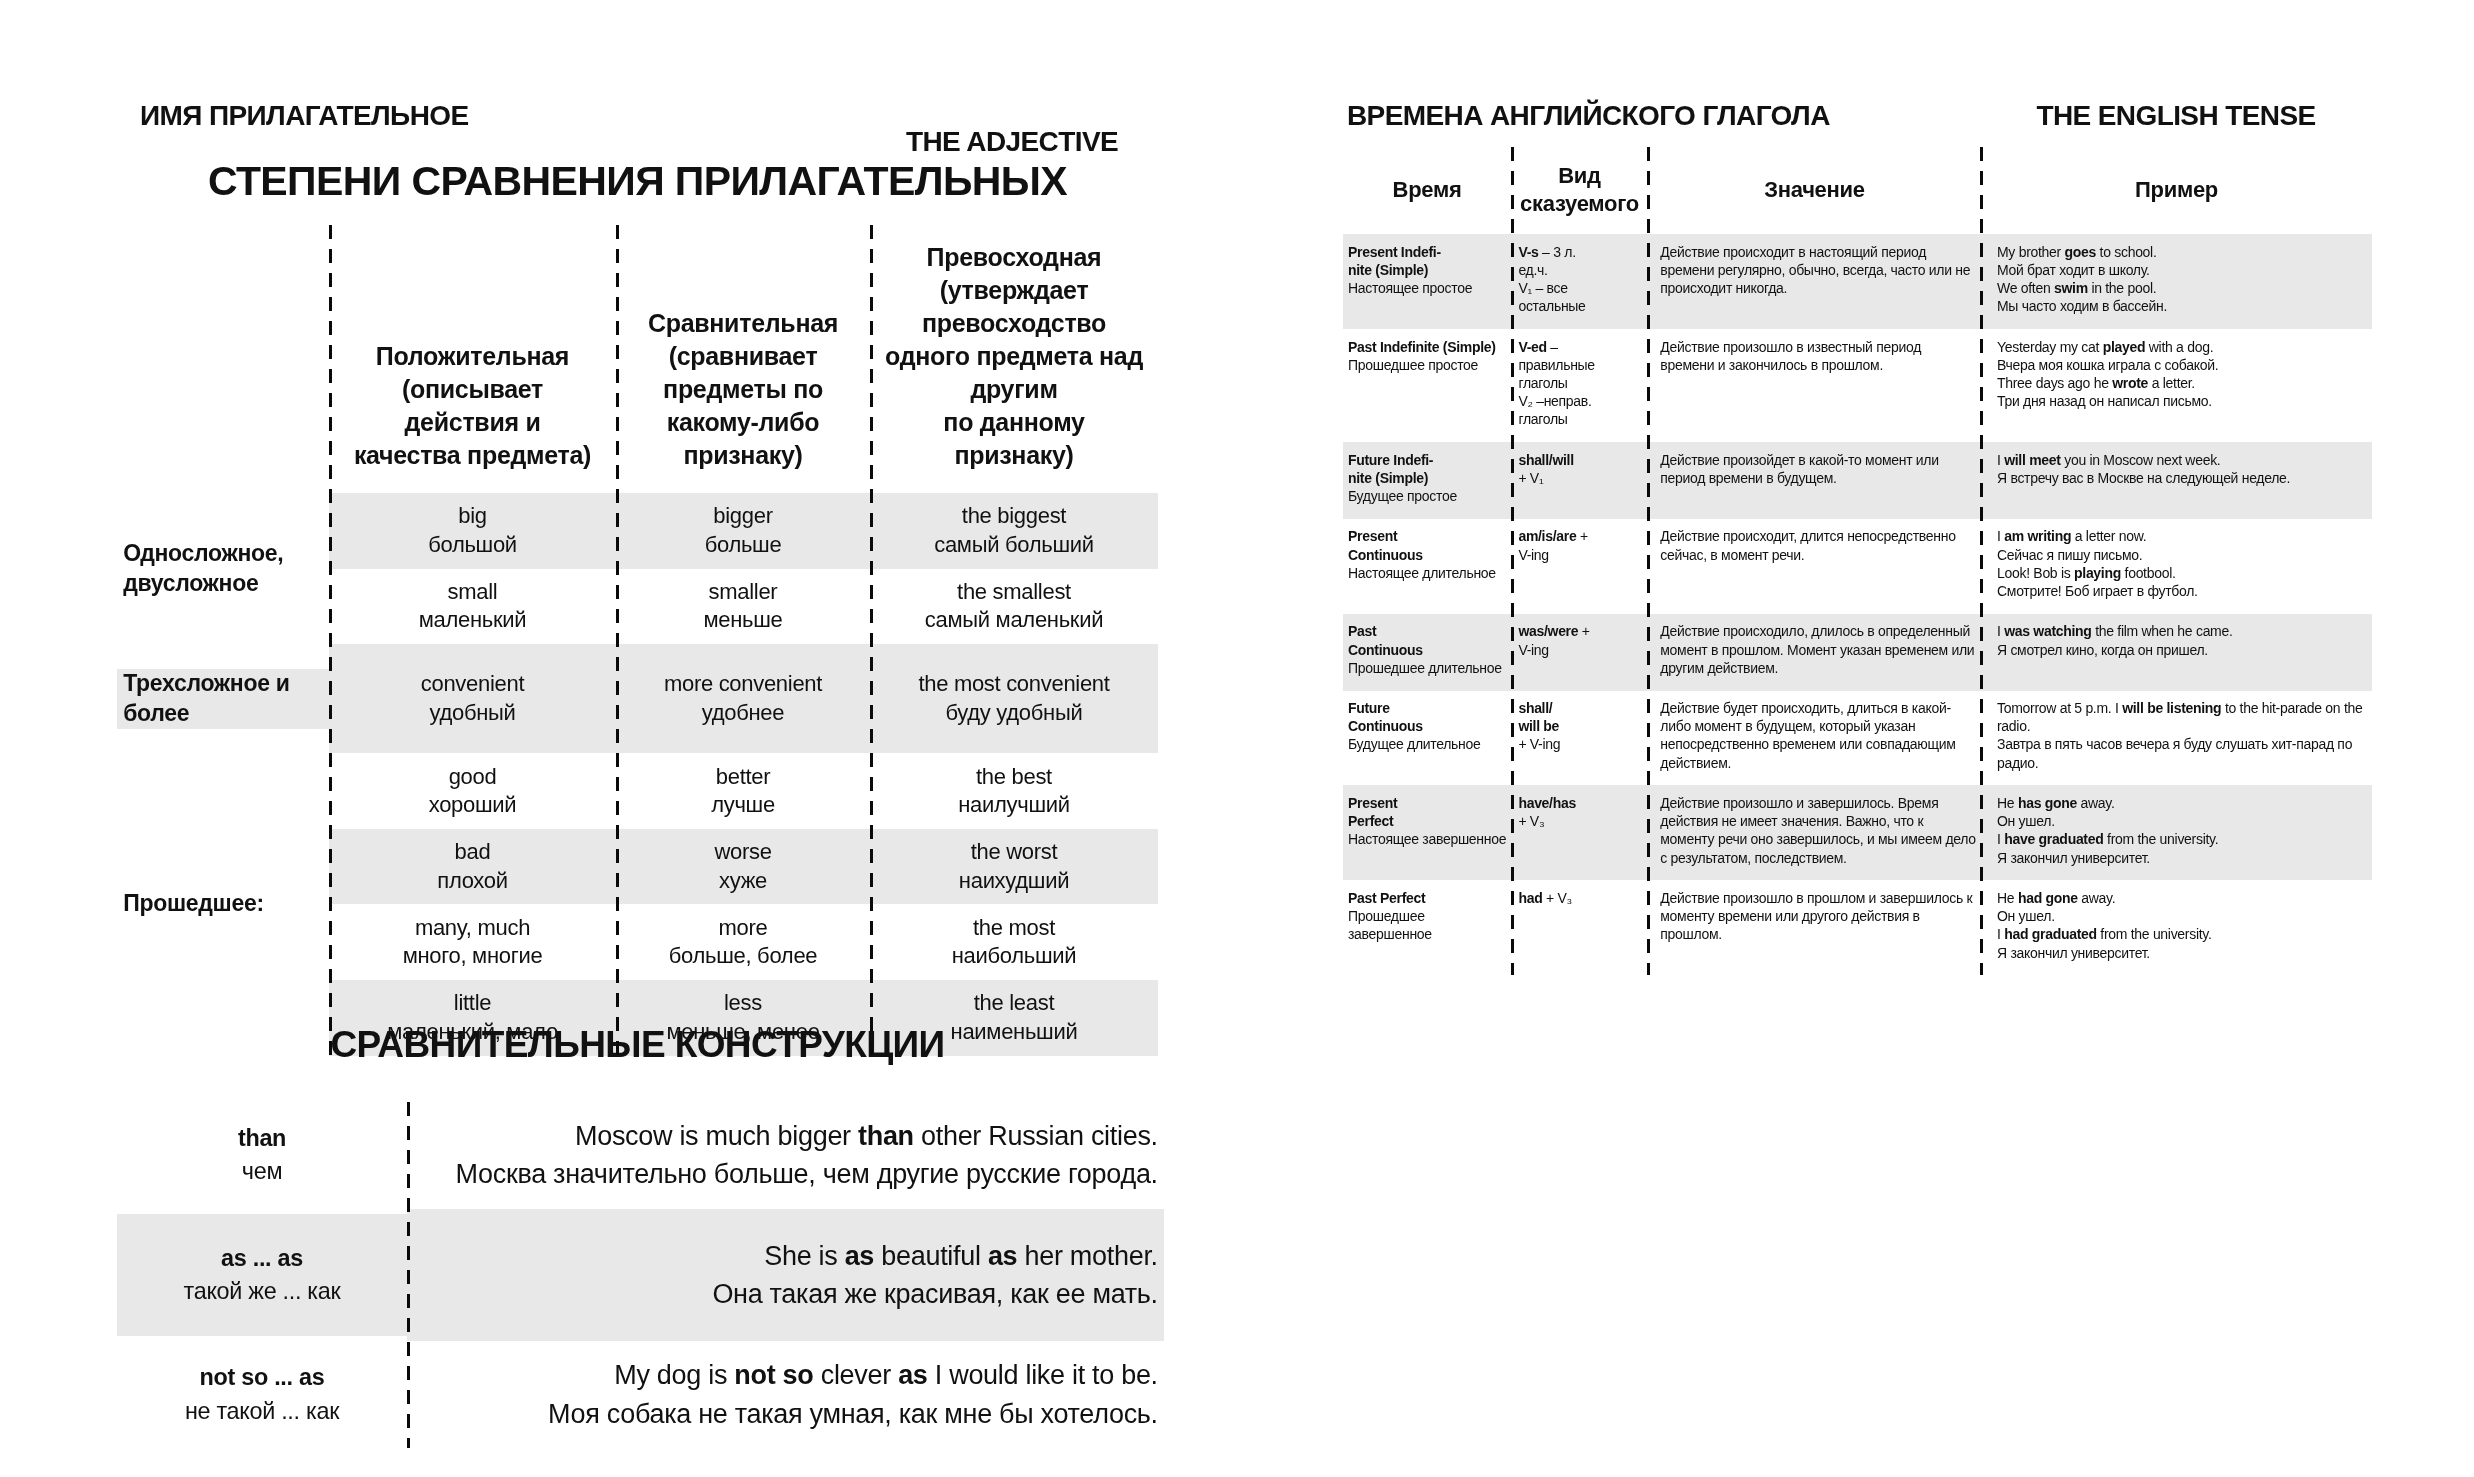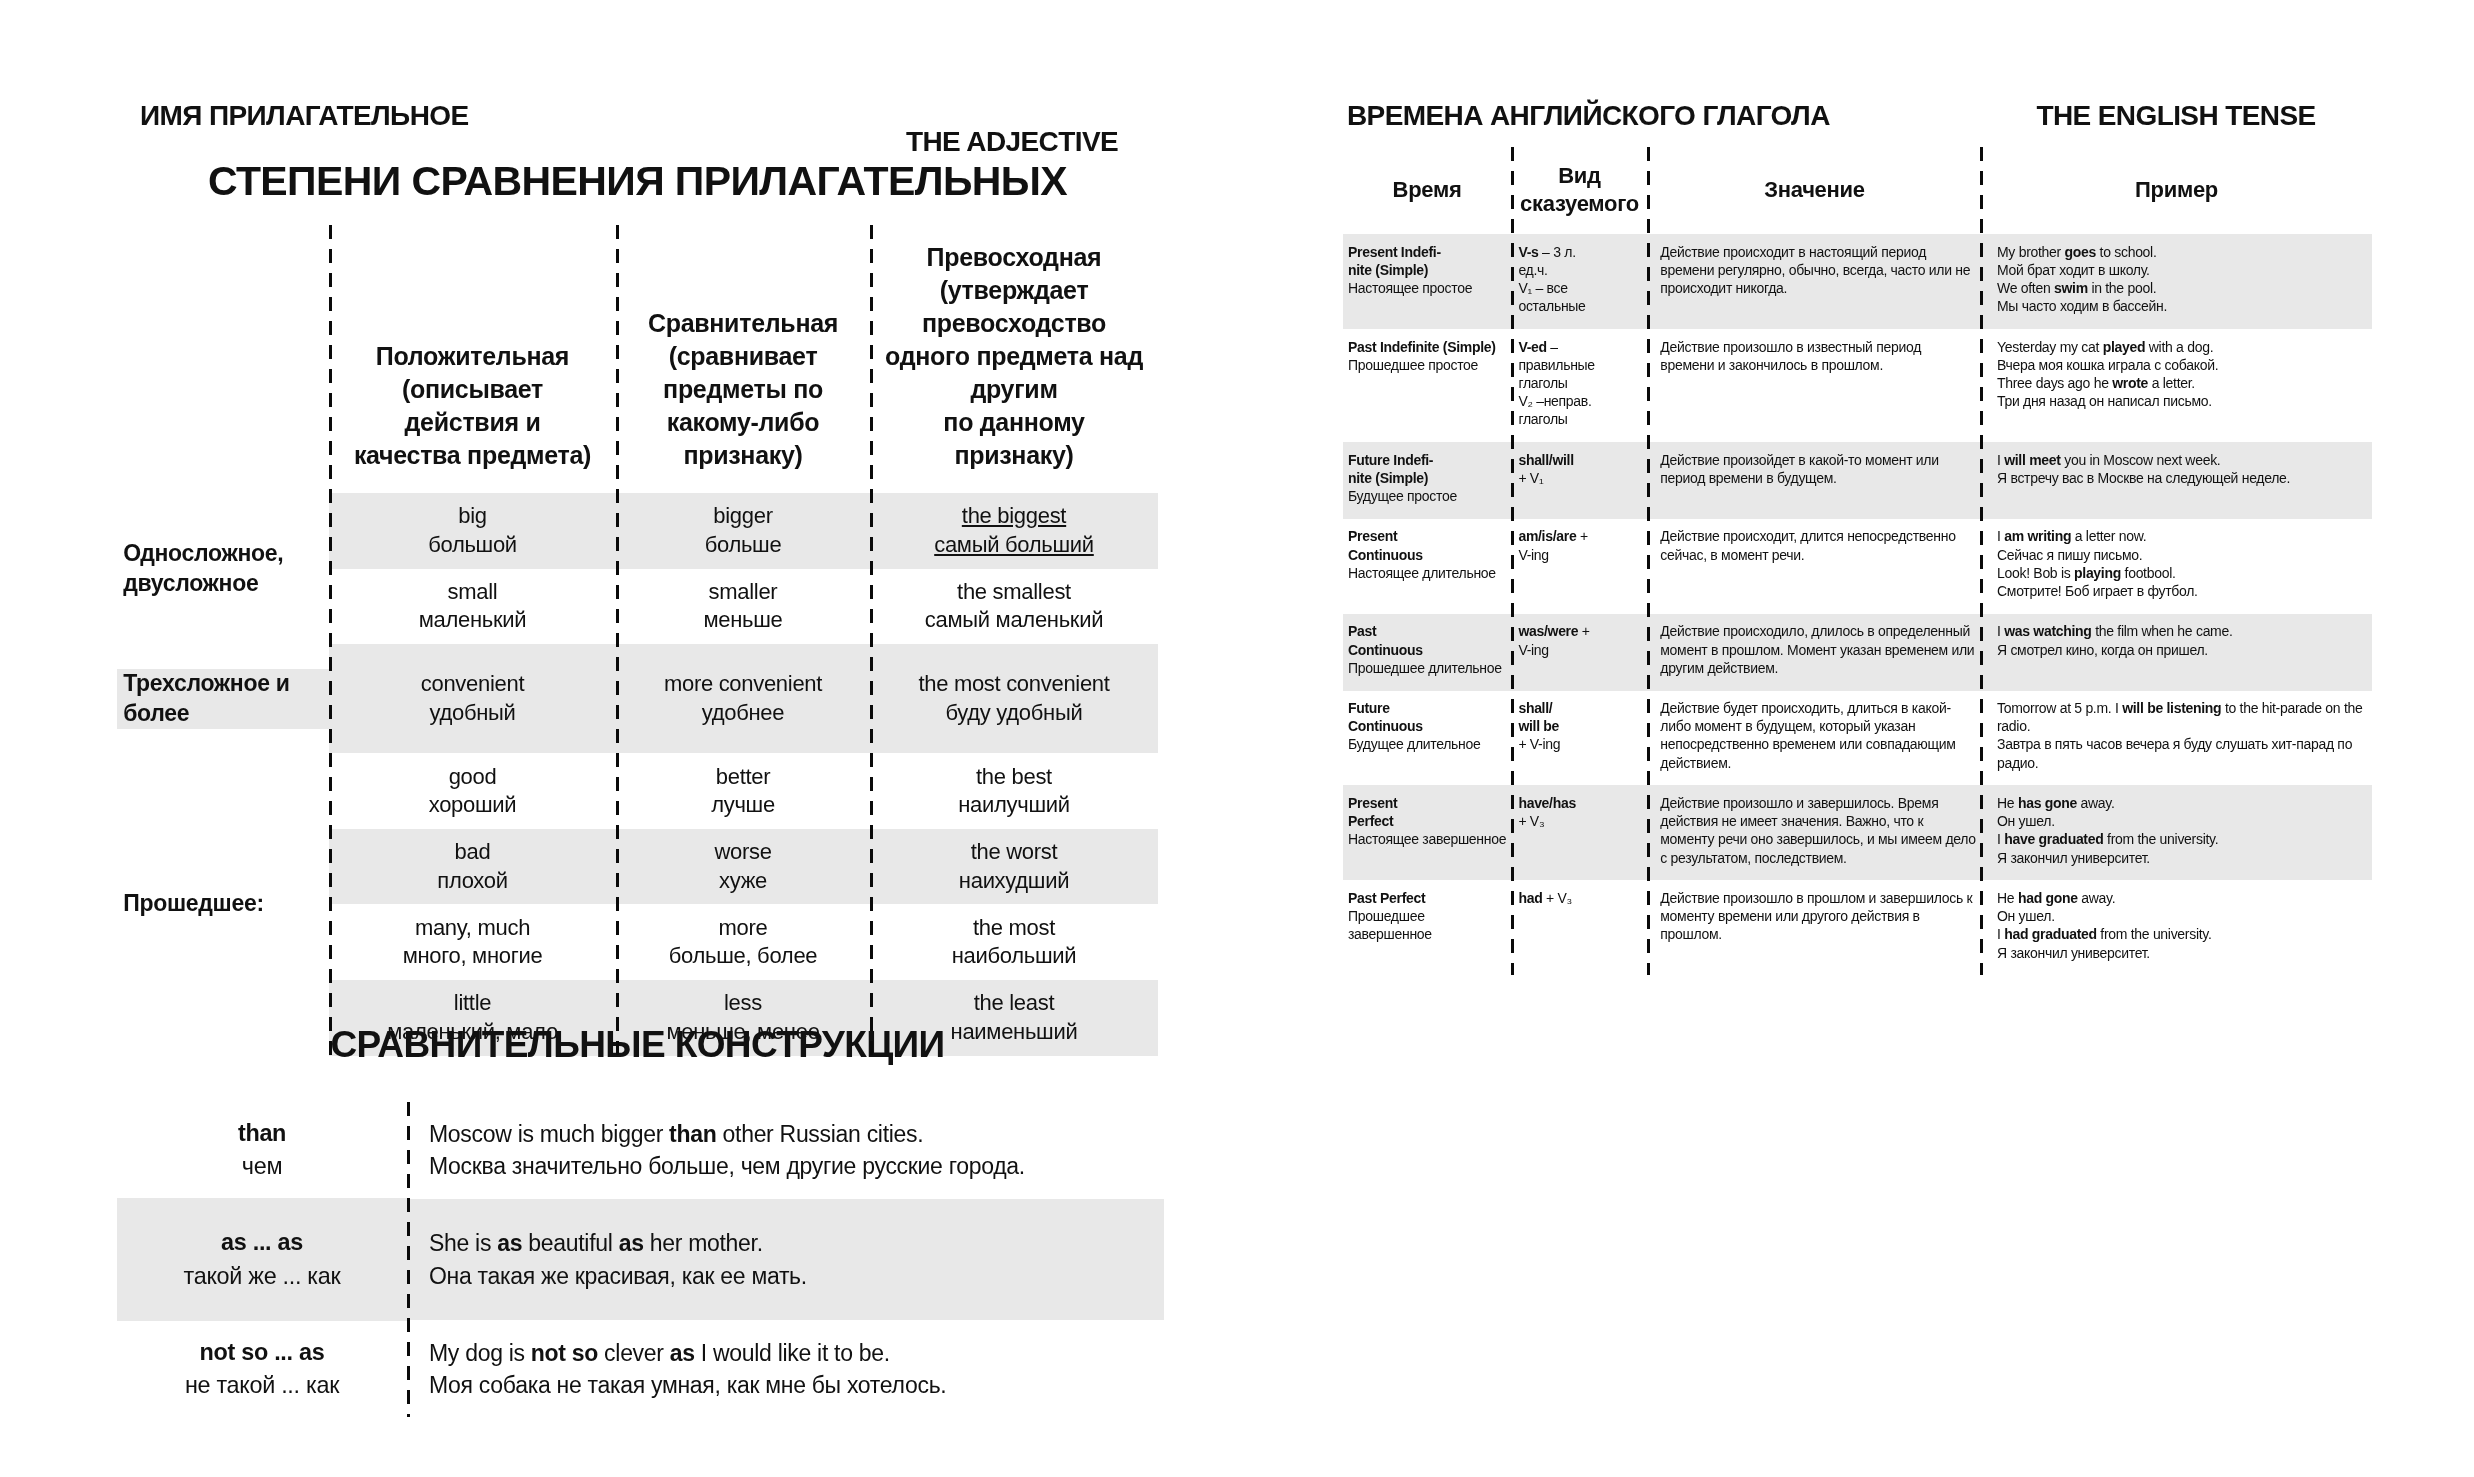--- a/index.html
+++ b/index.html
@@ -50,21 +50,21 @@
   
   #constr{
     position:absolute;left:117px;top:1102px;width:1048px;
     display:grid;grid-template-columns:290px 757px;
   }
   #constr .c-label{
     text-align:center;font-size:23.4px;line-height:1.42;padding:15px 6.2px;
     align-self:center;
   }
   #constr .c-label .lab-en{font-weight:700;}
-  #constr .c-example{font-size:23px;line-height:1.42;padding:15px 6.2px 15px 22px;align-self:center;}
+  #constr .c-example{font-size:27px;line-height:1.42;padding:15px 6.2px 15px 22px;align-self:center;text-align:right;}
   #constr .c-pad{padding-top:28px;padding-bottom:28px;}
   #constr .vline.vc{left:290px;}
 
   
   #tenses{
     position:absolute;left:1343px;top:147px;width:1028px;
     display:grid;grid-template-columns:168px 137px 333px 391px;
   }
   #tenses .thead{
     font-weight:700;font-size:22px;line-height:1.25;text-align:center;
@@ -93,21 +93,21 @@
 
   <div style="grid-column:1;grid-row:1;"></div>
   <div class="hcell" style="grid-column:2;grid-row:1;">Положительная<br>(описывает<br>действия и<br>качества предмета)</div>
   <div class="hcell" style="grid-column:3;grid-row:1;">Сравнительная<br>(сравнивает<br>предметы по<br>какому-либо<br>признаку)</div>
   <div class="hcell" style="grid-column:4;grid-row:1;">Превосходная<br>(утверждает<br>превосходство<br>одного предмета над<br>другим<br>по данному<br>признаку)</div>
 
   <div class="glabel" style="grid-column:1;grid-row:2/span 2;">Односложное, двусложное</div>
 
   <div class="dcell shade" style="grid-column:2;grid-row:2;"><span>big</span><br><span>большой</span></div>
   <div class="dcell shade" style="grid-column:3;grid-row:2;"><span>bigger</span><br><span>больше</span></div>
-  <div class="dcell shade" style="grid-column:4;grid-row:2;text-decoration:underline;"><span>the  biggest</span><br><span>самый больший</span></div>
+  <div class="dcell shade" style="grid-column:4;grid-row:2;"><span>the  biggest</span><br><span>самый больший</span></div>
 
   <div class="dcell" style="grid-column:2;grid-row:3;"><span>small</span><br><span>маленький</span></div>
   <div class="dcell" style="grid-column:3;grid-row:3;"><span>smaller</span><br><span>меньше</span></div>
   <div class="dcell" style="grid-column:4;grid-row:3;"><span>the  smallest</span><br><span>самый маленький</span></div>
 
   <div class="glabel shade" style="grid-column:1;grid-row:4;">Трехсложное и более</div>
 
   <div class="dcell shade tall" style="grid-column:2;grid-row:4;"><span>convenient</span><br><span>удобный</span></div>
   <div class="dcell shade tall" style="grid-column:3;grid-row:4;"><span>more convenient</span><br><span>удобнее</span></div>
   <div class="dcell shade tall" style="grid-column:4;grid-row:4;"><span>the most convenient</span><br><span>буду удобный</span></div>

